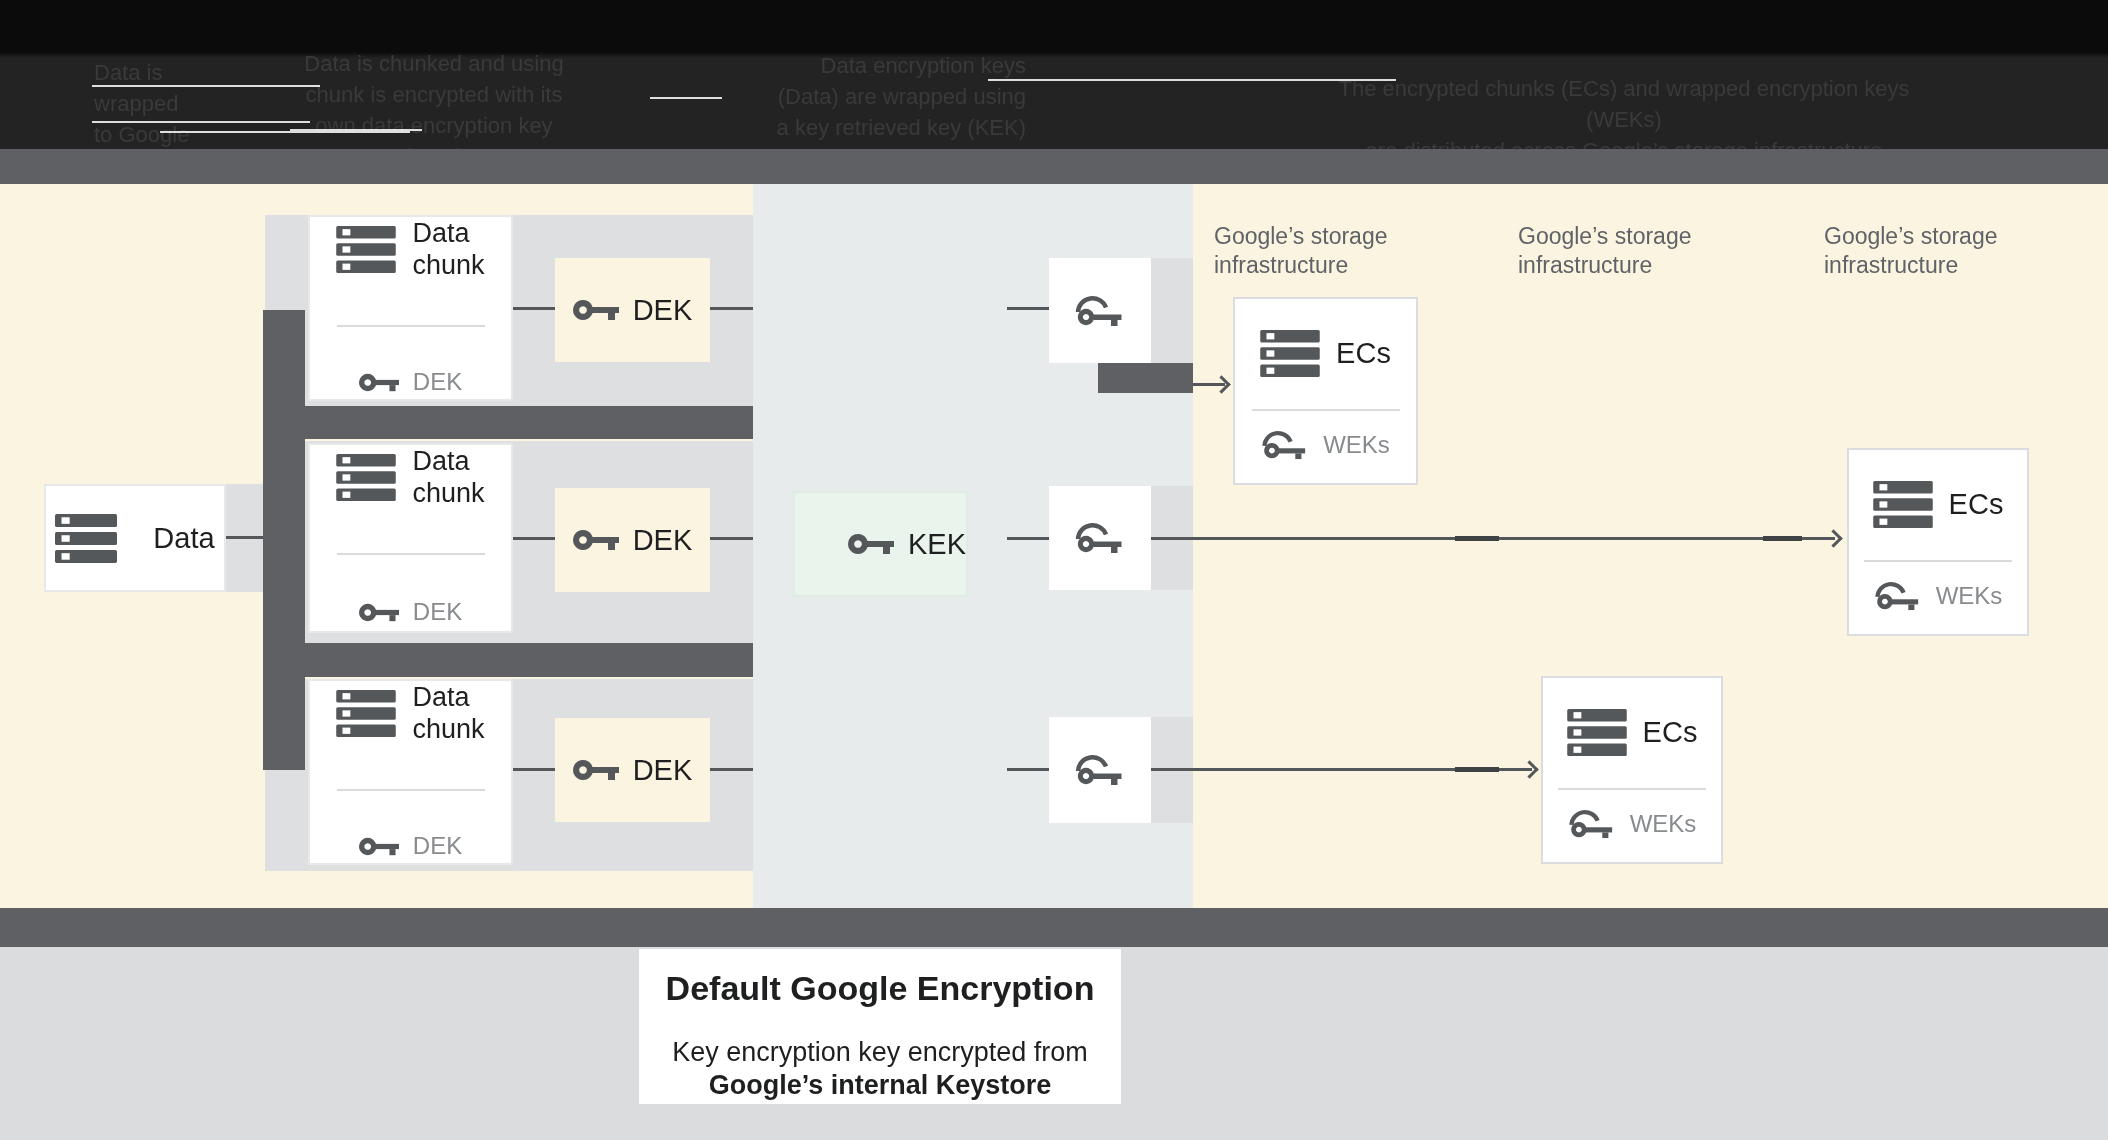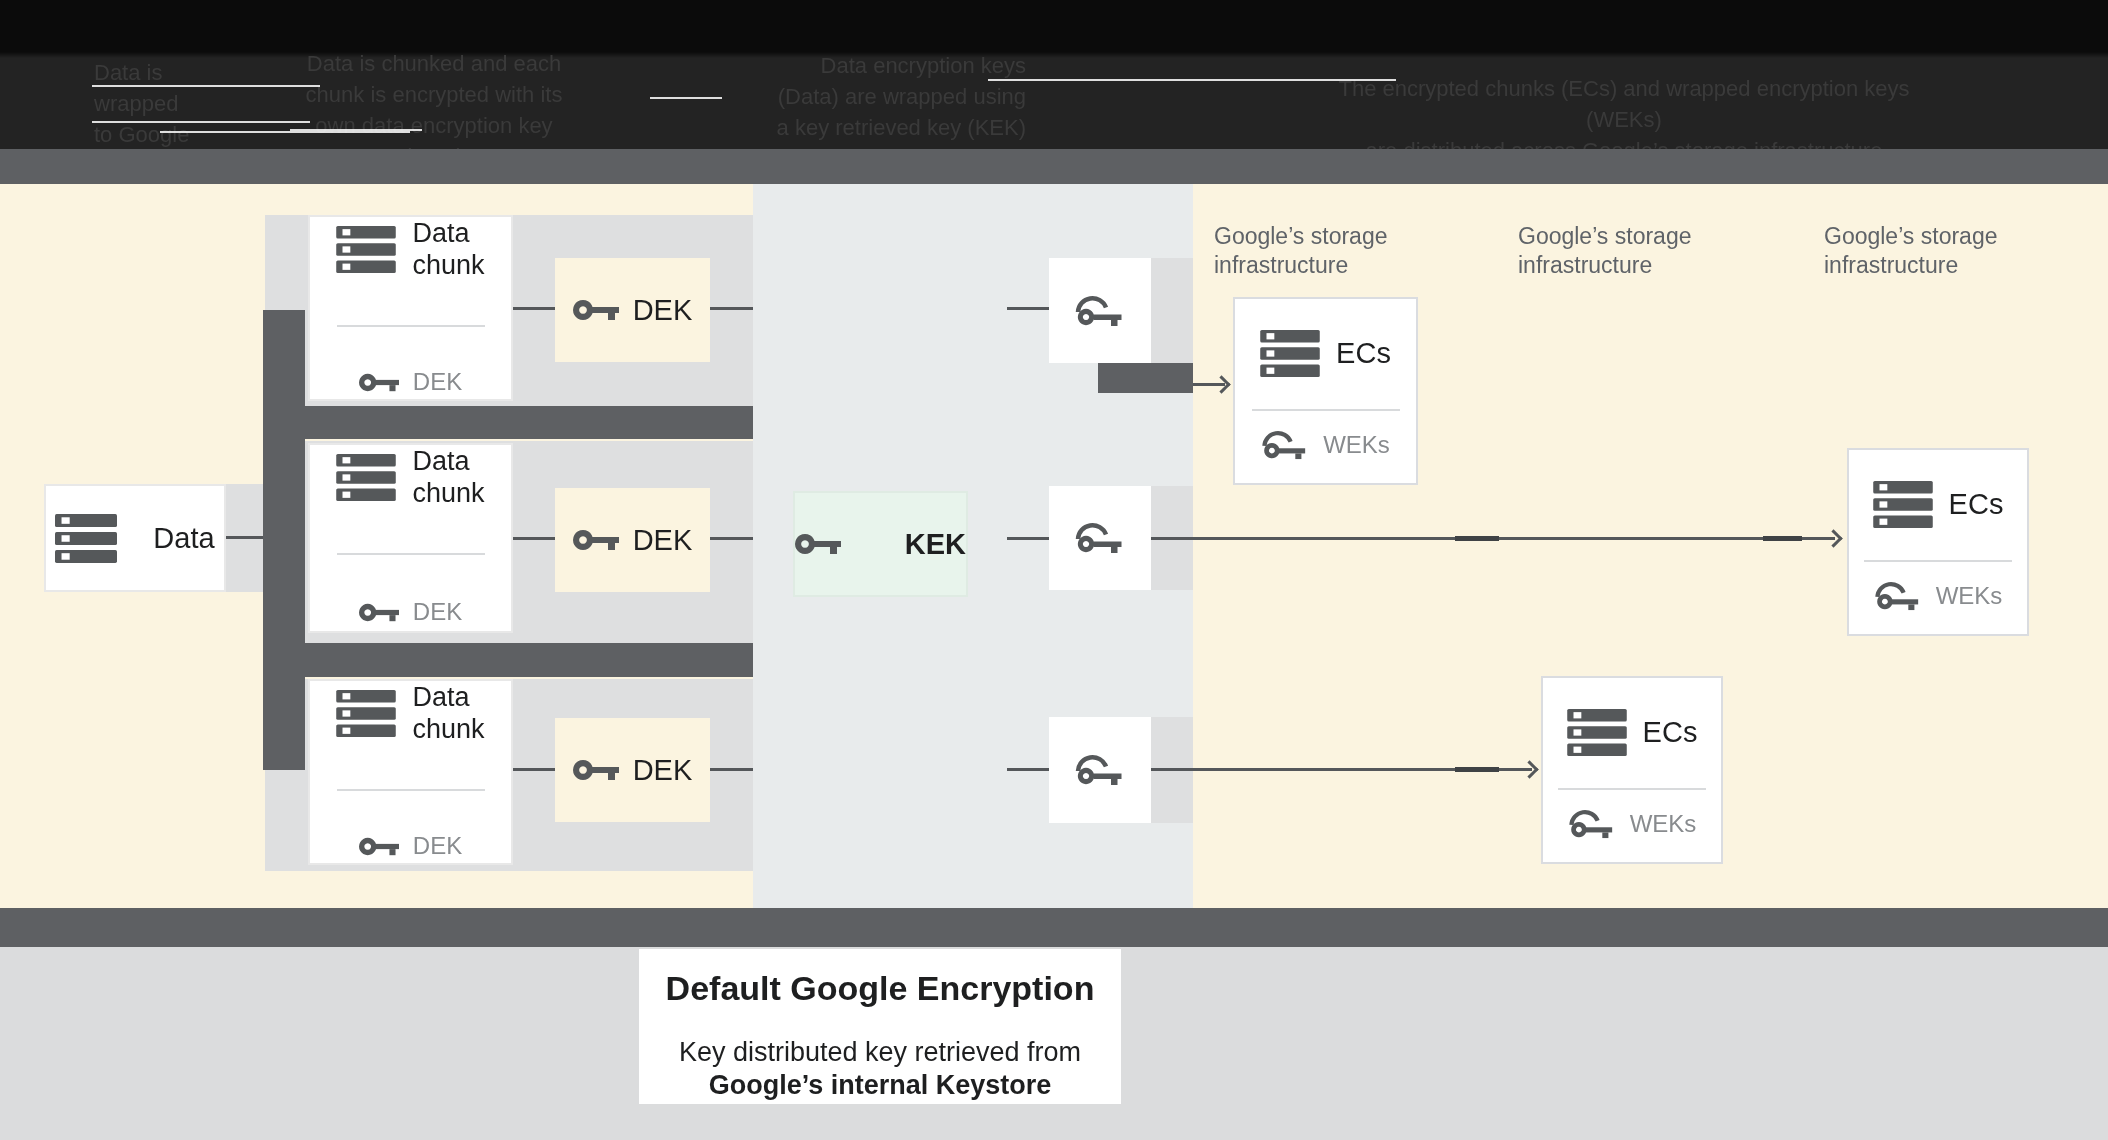--- a/index.html
+++ b/index.html
@@ -30,21 +30,21 @@
   .row-center{display:flex;align-items:center;justify-content:center;gap:16px;}
   .chunk-card{display:flex;flex-direction:column;align-items:center;justify-content:center;}
   .chunk-top{display:flex;align-items:center;gap:16px;height:96px;}
   .chunk-div{width:148px;border-top:2px solid #d8dadc;margin:8px 0 2px 0;}
   .chunk-bottom{display:flex;align-items:center;gap:14px;height:64px;}
   .lbl-big{font-size:29px;color:#1e1f20;}
   .lbl-two{font-size:27px;line-height:32px;color:#1e1f20;white-space:pre-line;}
   .lbl-gray{font-size:24px;color:#888b8e;}
   .dek-box{position:absolute;background:#fbf4e0;display:flex;align-items:center;justify-content:center;gap:14px;}
   .kek-box{position:absolute;background:#e8f4ec;border:2px solid #dfebe3;box-sizing:border-box;
-           display:flex;align-items:center;justify-content:space-between;gap:14px;font-weight:bold;}
+           display:flex;align-items:center;justify-content:flex-end;gap:14px;}
   .keyonly{display:flex;align-items:center;justify-content:center;}
 
   .storage-lbl{position:absolute;font-size:23px;line-height:29px;color:#5f6368;white-space:pre-line;}
 
   .icon{color:#55585a;flex:0 0 auto;display:block;}
 
   
   .ah{position:absolute;width:13px;height:13px;border-top:3px solid #54575a;border-right:3px solid #54575a;
       transform:rotate(45deg);box-sizing:border-box;}
   .dash{position:absolute;height:5px;background:#3f4245;}
@@ -85,21 +85,21 @@
 
 <div id="screen">
 
   <div class="abs hdr">
     <div class="hdr-col" style="left:94px;top:57px;width:160px;text-align:left;">
       <span class="hdr-line">Data is</span>
       <span class="hdr-line">wrapped</span>
       <span class="hdr-line">to Google</span>
     </div>
     <div class="hdr-col" style="left:288px;top:48px;width:292px;text-align:center;">
-      <span class="hdr-line">Data is chunked and each</span>
+      <span class="hdr-line">Data is chunked and using</span>
       <span class="hdr-line">chunk is encrypted with its</span>
       <span class="hdr-line">own data encryption key (DEK)</span>
     </div>
     <div class="hdr-col" style="left:728px;top:50px;width:298px;text-align:right;">
       <span class="hdr-line">Data encryption keys</span>
       <span class="hdr-line">(Data) are wrapped using</span>
       <span class="hdr-line">a key retrieved key (KEK)</span>
     </div>
     <div class="hdr-col" style="left:1300px;top:73px;width:648px;text-align:center;">
       <span class="hdr-line">The encrypted chunks (ECs) and wrapped encryption keys (WEKs)</span>
@@ -308,17 +308,17 @@
         </svg>
       <span class="lbl-gray">WEKs</span>
     </div>
   </div>
 
   <div class="abs graybar" style="top:908px;height:39px;"></div>
   <div class="abs" style="left:0;top:947px;width:2108px;height:193px;background:#dbdcdd;"></div>
 
   <div class="caption">
     <div class="cap-title">Default Google Encryption</div>
-    <div class="cap-line">Key distributed key retrieved from</div>
+    <div class="cap-line">Key encryption key encrypted from</div>
     <div class="cap-line bold">Google’s internal Keystore</div>
   </div>
 
 </div>
 
 </body></html>

